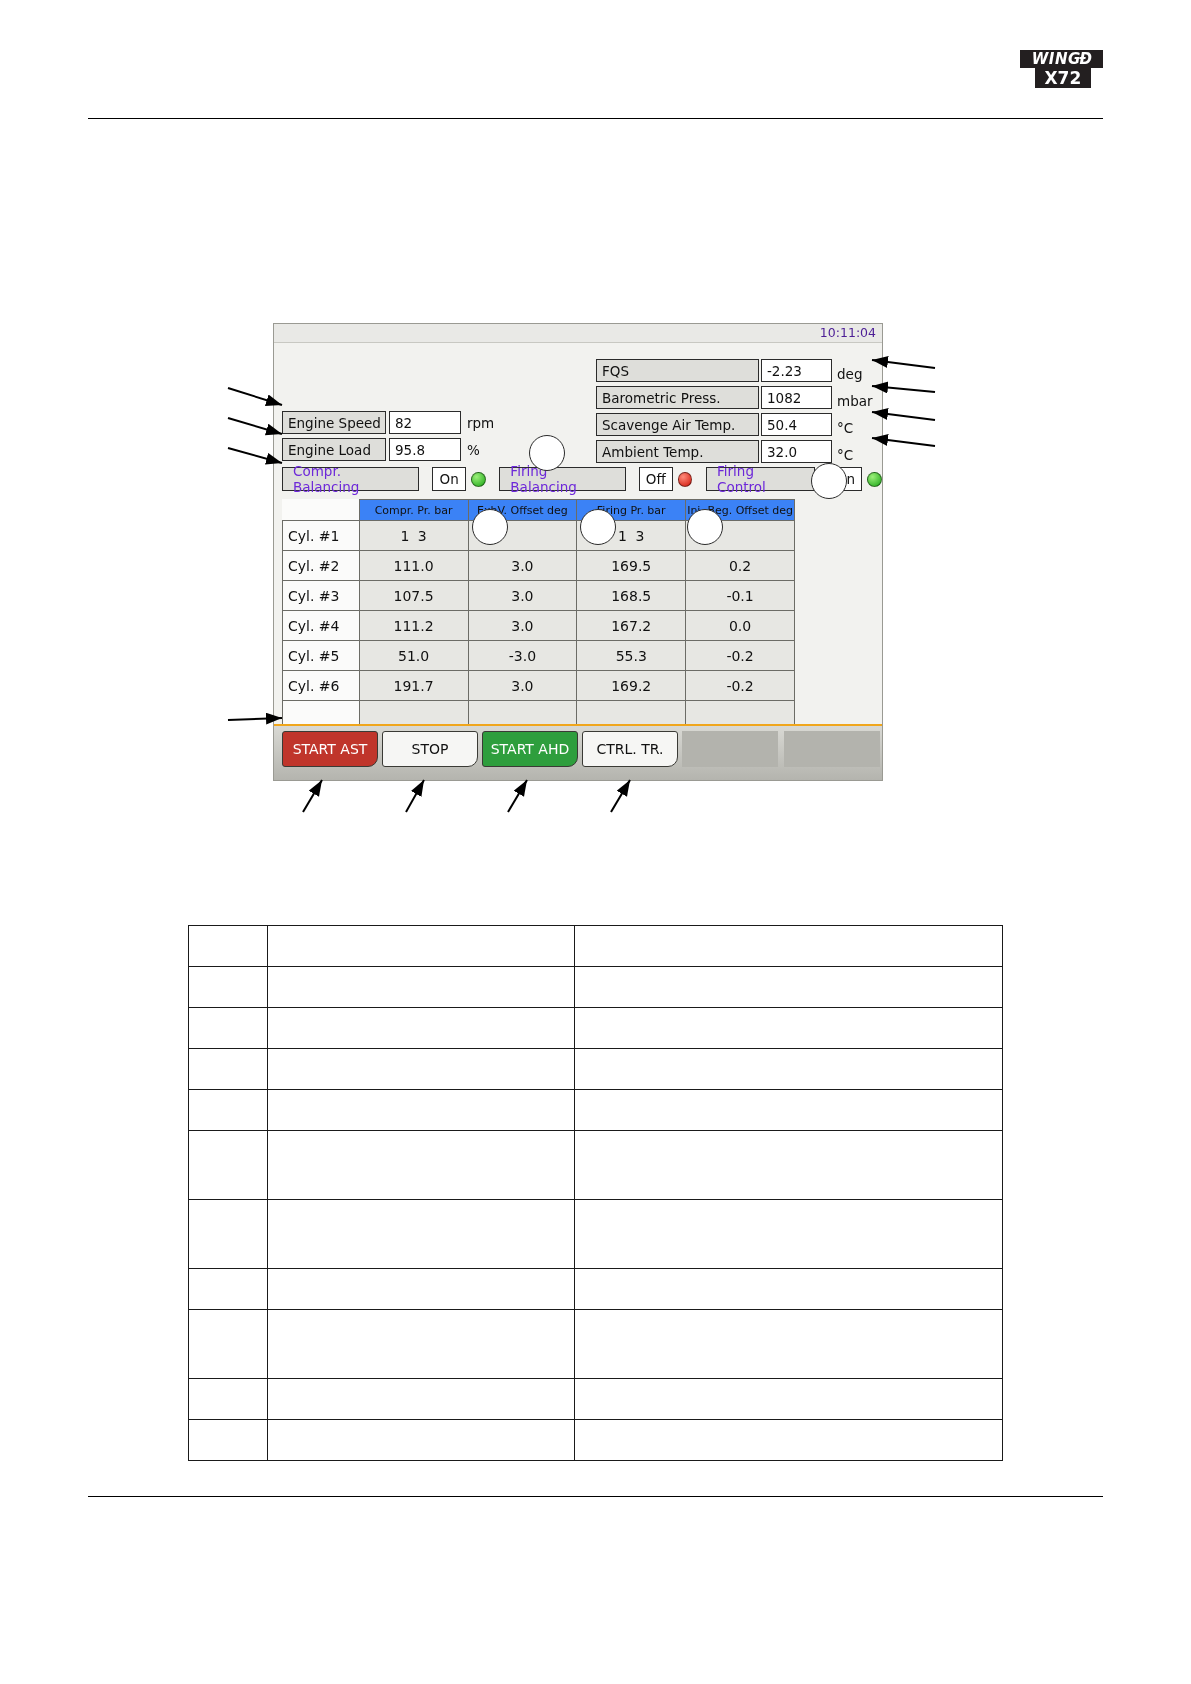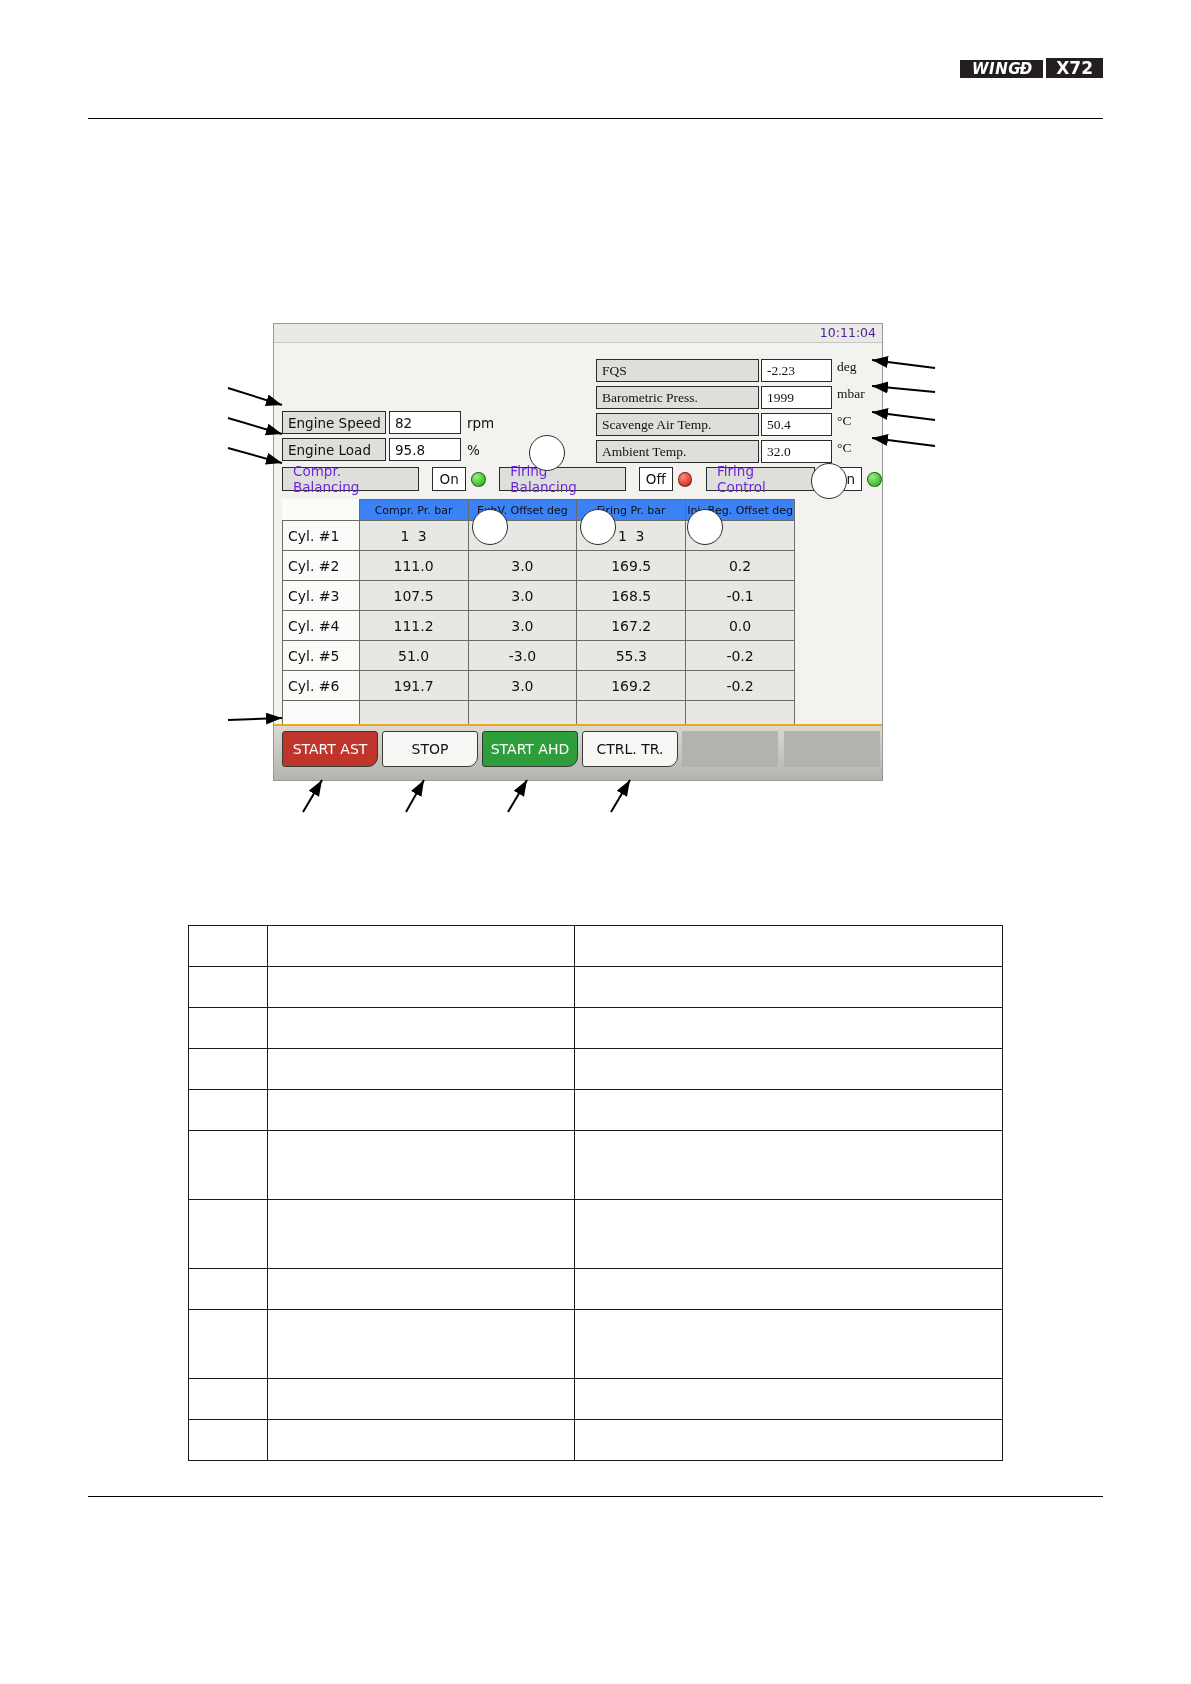--- a/index.html
+++ b/index.html
@@ -14,22 +14,23 @@
     position: relative;
     overflow: hidden;
   }
 
   
   .brand-bar {
     position: absolute;
     top: 50px;
     right: 88px;
     display: flex;
-    align-items: flex-end;
+    align-items: center;
     height: 28px;
+    flex-direction: column;
   }
   .brand-logo {
     background: #231f20;
     color: #ffffff;
     font-family: "DejaVu Sans", sans-serif;
     font-style: italic;
     font-weight: bold;
     font-size: 15px;
     letter-spacing: 0.5px;
     display: flex;
@@ -149,21 +150,21 @@
 
   
   .p-row { position: absolute; display: flex; align-items: center; }
   #row-speed { left: 8px; top: 68px; }
   #row-load  { left: 8px; top: 95px; }
   .p-row .lbl { width: 104px; height: 23px; }
   .p-row .val { width: 72px; height: 23px; margin-left: 3px; }
   .p-row .unit { margin-left: 6px; }
 
   
-  .r-row { position: absolute; display: flex; align-items: flex-start; font-family: Liberation Serif, serif; }
+  .r-row { position: absolute; display: flex; align-items: flex-end; }
   #row-fqs  { left: 322px; top: 16px; }
   #row-baro { left: 322px; top: 43px; }
   #row-scav { left: 322px; top: 70px; }
   #row-amb  { left: 322px; top: 97px; }
   .r-row .lbl { width: 163px; height: 23px; }
   .r-row .val { width: 71px; height: 23px; margin-left: 2px; }
   .r-row .unit { margin-left: 5px; }
 
   
   .mode-bar {
@@ -348,21 +349,21 @@
       <div class="unit">%</div>
     </div>
 
     <div class="r-row" id="row-fqs">
       <div class="lbl">FQS</div>
       <div class="val">-2.23</div>
       <div class="unit">deg</div>
     </div>
     <div class="r-row" id="row-baro">
       <div class="lbl">Barometric Press.</div>
-      <div class="val">1999</div>
+      <div class="val">1082</div>
       <div class="unit">mbar</div>
     </div>
     <div class="r-row" id="row-scav">
       <div class="lbl">Scavenge Air Temp.</div>
       <div class="val">50.4</div>
       <div class="unit">°C</div>
     </div>
     <div class="r-row" id="row-amb">
       <div class="lbl">Ambient Temp.</div>
       <div class="val">32.0</div>

